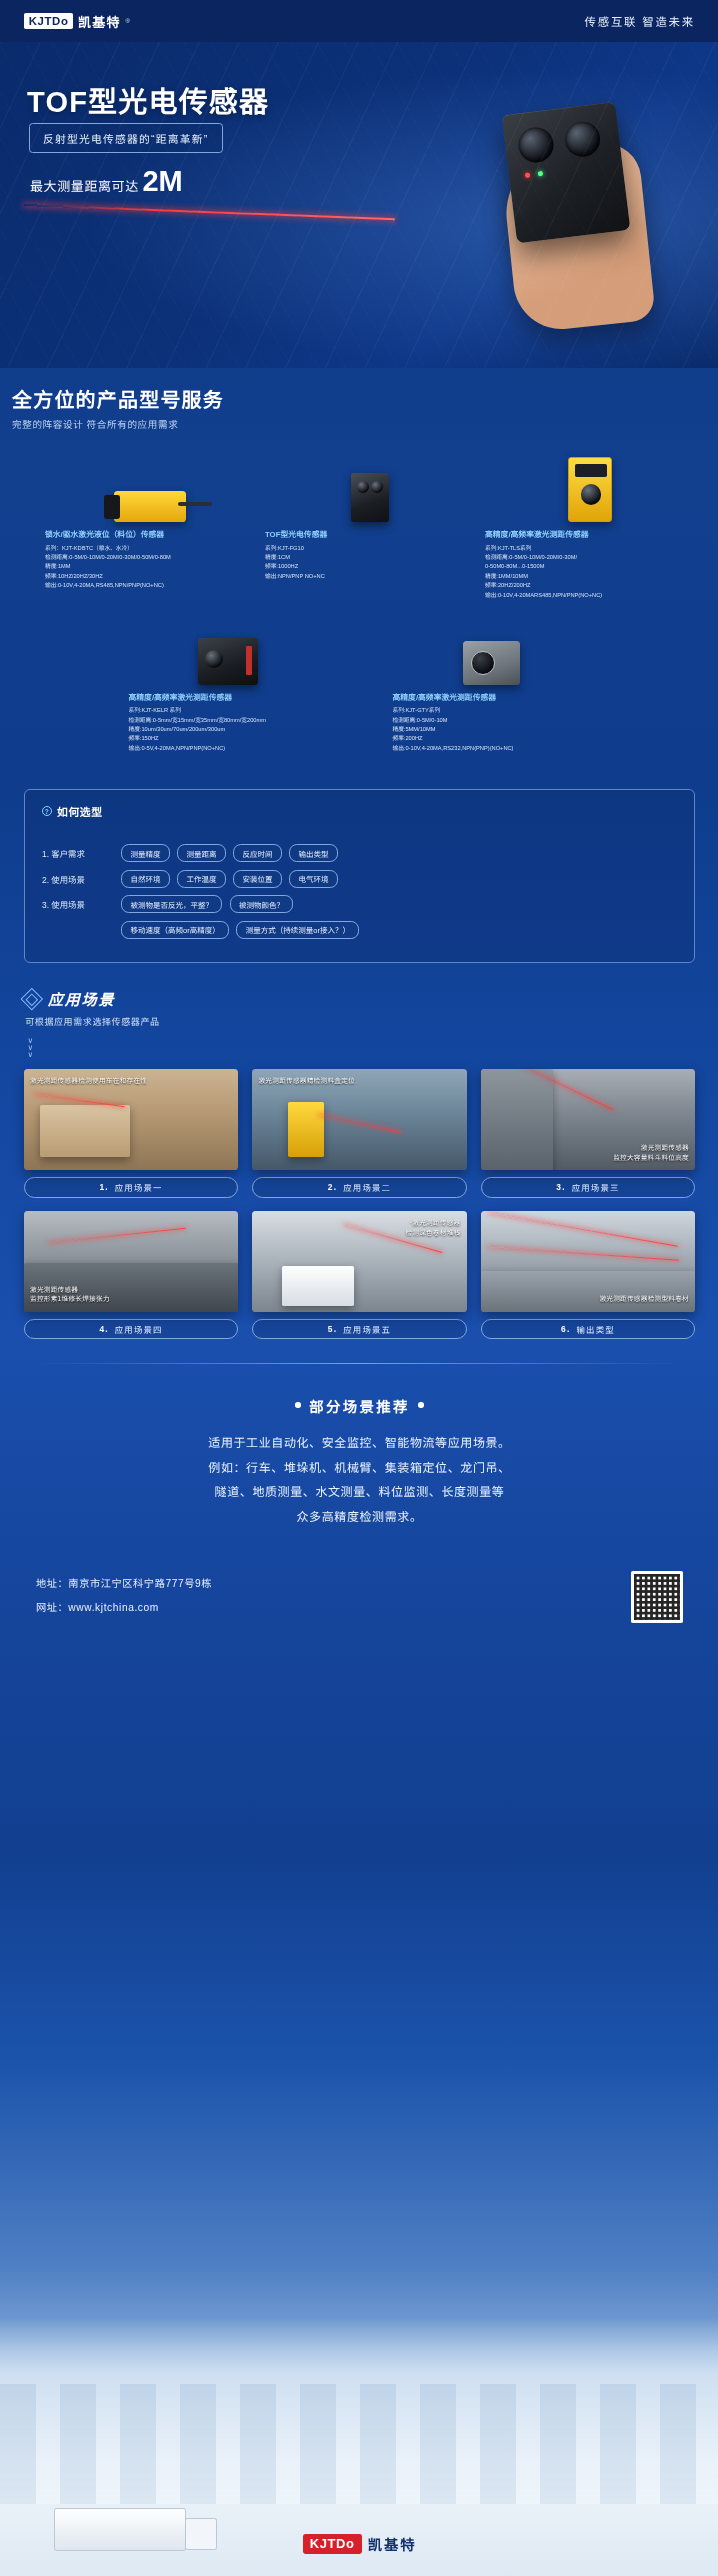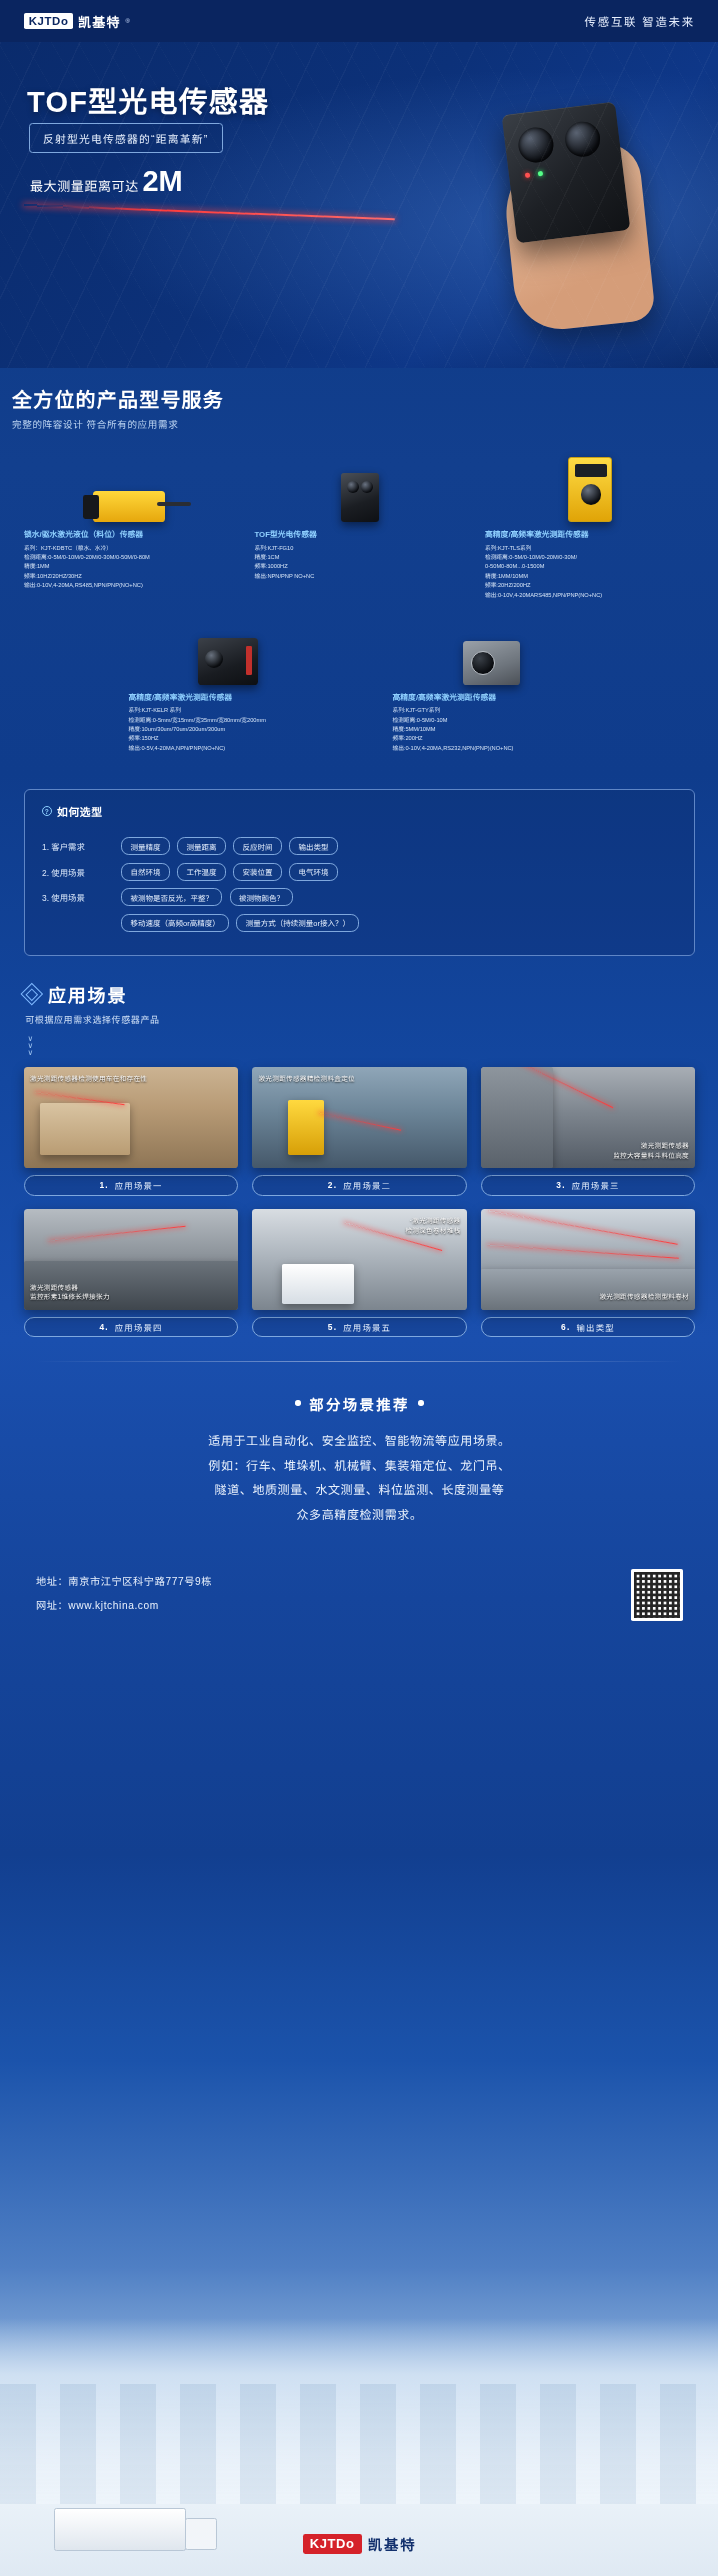--- a/index.html
+++ b/index.html
@@ -160,20 +160,21 @@
 
   .models-wrap {
     position: relative;
     margin-top: 13px;
     padding: 6px 24px 0;
   }
   .models-row {
     display: flex;
     justify-content: space-between;
     gap: 9.6px;
+    margin-left: 21px;
   }
   .model-card { width: 210px; }
   .model-card.center { margin: 0 auto; }
   .model-photo {
     height: 72px;
     display: flex; align-items: flex-end; justify-content: center;
     margin-bottom: 6px;
   }
   .model-name {
     color: #8fd0ff;
@@ -232,21 +233,21 @@
     position: relative;
     margin: 18px 24px 0;
     border: 0.6px solid #5f86c6;
     border-radius: 6px;
     padding: 13px 17px 15.6px;
     background: rgba(10,40,100,.28);
   }
   .howto-title {
     display:flex; align-items:center; gap:4.8px;
     color: #ffffff; font-size: 10.8px; font-weight: bold; letter-spacing:0.6px;
-    margin-bottom: 18px;
+    margin-bottom: 25px;
   }
   .q-icon {
     width:10.2px;height:10.2px;border-radius:50%;border:0.9px solid #8fd0ff;color:#8fd0ff;
     font-size:6.6px;display:flex;align-items:center;justify-content:center;
   }
   .howto-row { display:flex; align-items:center; gap:7.2px; margin-bottom: 7.8px; color:#dce9fb; font-size:8.4px; }
   .howto-row .lbl { width: 72px; flex: none; }
   .pill {
     border: 0.6px solid #7fa8de;
     border-radius: 7.8px;
@@ -261,21 +262,21 @@
   .apps { position: relative; margin-top: 25px; padding: 0 24px; }
   .apps-head { display:flex; align-items:center; gap: 8.4px; }
   .diamond {
     width: 15.6px; height: 15.6px; border: 1.2px solid #7fb9ff;
     transform: rotate(45deg);
   }
   .diamond:after {
     content:""; position:absolute; width:7.2px;height:7.2px;border:1.2px solid #7fb9ff;
     margin: 3px 0 0 3px;
   }
-  .apps-title { color:#ffffff; font-size: 18px; font-weight: bold; letter-spacing: 1.8px; }
+  .apps-title { color:#ffffff; font-size: 15px; font-weight: bold; letter-spacing: 1.8px; font-style: italic; }
   .apps-sub { color:#cfe0f7; font-size: 9px; margin: 6px 0 0 1.2px; letter-spacing: 0.6px; }
   .chevrons { margin: 8.4px 0 0 3.6px; }
   .chev { color:#9dc3ef; font-size: 7.8px; line-height: 7.2px; }
 
   .grid {
     display: grid;
     grid-template-columns: repeat(3, 1fr);
     gap: 13px 14.4px;
     margin-top: 10.8px;
   }

